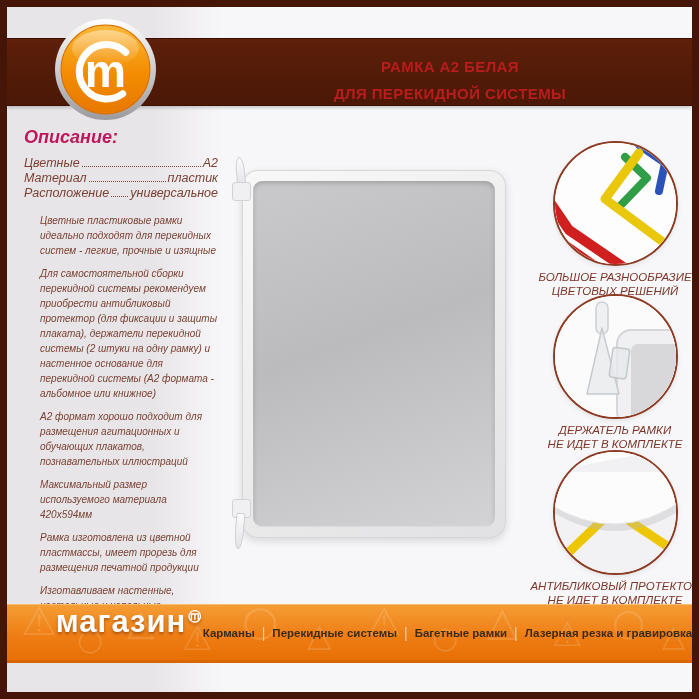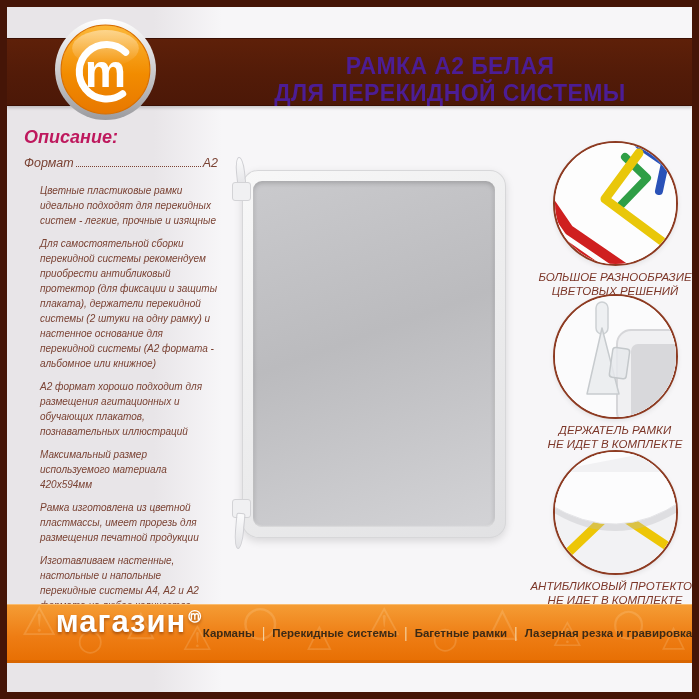--- a/index.html
+++ b/index.html
@@ -12,21 +12,21 @@
   
   .left-strip{position:absolute;left:0;top:0;bottom:0;width:215px;
     background:linear-gradient(90deg,#e8e5e8 0%,#e8e5e8 68%,rgba(232,229,232,0) 100%);}
   
   .title-bar{position:absolute;left:0;right:0;top:31px;height:66px;
     background:linear-gradient(180deg,#5e2009 0%,#521b08 55%,#4c1807 100%);
     border-top:1px solid #3a1004;border-bottom:1px solid #3a1004;
     box-shadow:0 2px 3px rgba(0,0,0,.18);}
   .title-text{position:absolute;left:205px;right:4px;top:31px;height:84px;
     display:flex;flex-direction:column;justify-content:center;text-align:center;
-    color:#4c1d95;font-weight:bold;font-size:23px;line-height:27px;letter-spacing:.4px;}
+    color:#b91c1c;font-weight:bold;font-size:15px;line-height:27px;letter-spacing:.4px;}
   
   .logo{position:absolute;left:48px;top:12px;width:101px;height:101px;}
   
   .desc{position:absolute;left:17px;top:120px;width:194px;color:#7a4233;font-style:italic;}
   .desc h2{margin:0 0 9px 0;font-size:18px;line-height:20px;font-weight:bold;color:#be185d;}
   .spec{display:flex;align-items:baseline;font-size:12.5px;line-height:15px;height:15px;}
   .spec .dots{flex:1;border-bottom:1.5px dotted #7a4233;margin:0 2px 3px 2px;}
   .specs{margin-bottom:12px;}
   .desc p{margin:0 0 8px 16px;font-size:10px;line-height:15px;}
   
@@ -105,23 +105,33 @@
         <ellipse cx="50" cy="29" rx="33" ry="18" fill="url(#gloss)" opacity="0.55"></ellipse>
         <path d="M 67 74 A 27 27 0 1 1 70 33" fill="none" stroke="#ffffff" stroke-width="7" stroke-linecap="round"></path>
         <text x="50" y="67" font-size="46" font-weight="bold" text-anchor="middle" fill="#ffffff" font-family="Liberation Sans, sans-serif">m</text>
       </svg>
     </div>
 
     <div class="desc">
       <h2>Описание:</h2>
       <div class="specs">
         <div class="spec">
-          <span>Формат</span>
+          <span>Цветные</span>
           <span class="dots"></span>
           <span>А2</span>
+        </div>
+        <div class="spec">
+          <span>Материал</span>
+          <span class="dots"></span>
+          <span>пластик</span>
+        </div>
+        <div class="spec">
+          <span>Расположение</span>
+          <span class="dots"></span>
+          <span>универсальное</span>
         </div>
       </div>
       <p>Цветные пластиковые рамки идеально подходят для перекидных систем - легкие, прочные и изящные</p>
       <p>Для самостоятельной сборки перекидной системы рекомендуем приобрести антибликовый протектор (для фиксации и защиты плаката), держатели перекидной системы (2 штуки на одну рамку) и настенное основание для перекидной системы (А2 формата - альбомное или книжное)</p>
       <p>А2 формат хорошо подходит для размещения агитационных и обучающих плакатов, познавательных иллюстраций</p>
       <p>Максимальный размер используемого материала 420х594мм</p>
       <p>Рамка изготовлена из цветной пластмассы, имеет прорезь для размещения печатной продукции</p>
       <p>Изготавливаем настенные, настольные и напольные перекидные системы А4, А2 и А2 формата на любое количество рамок</p>
     </div>
 

